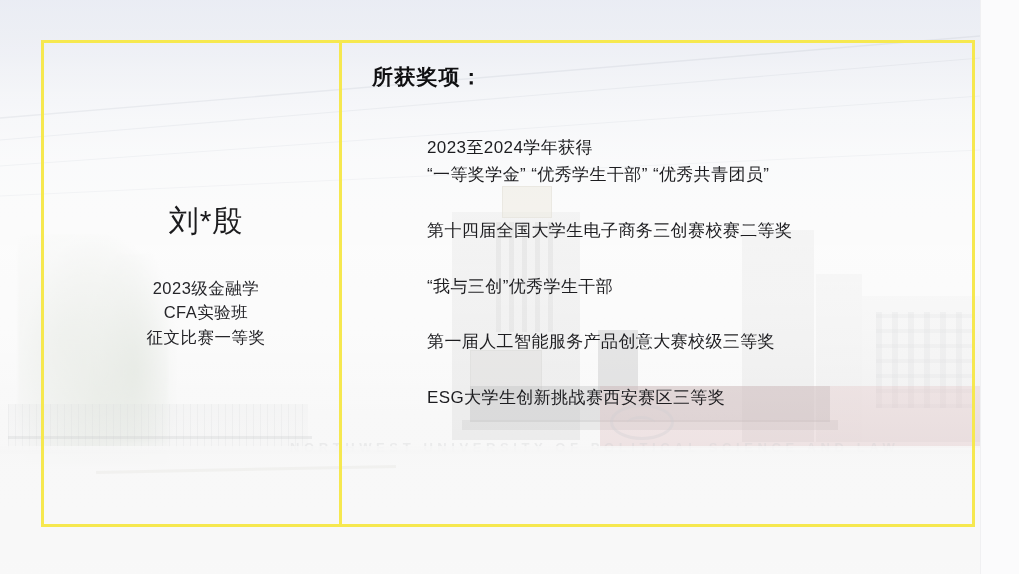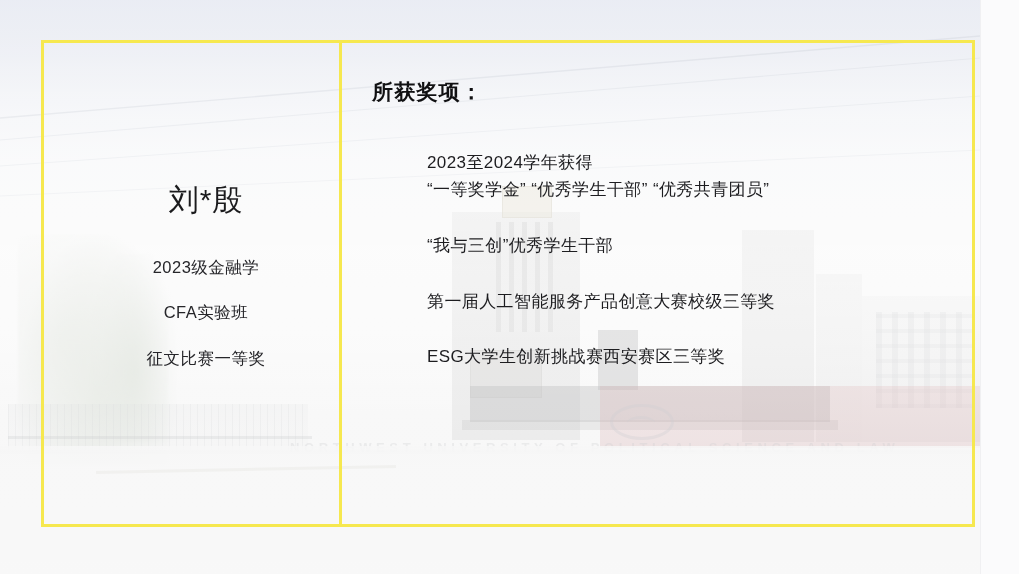--- a/index.html
+++ b/index.html
@@ -333,36 +333,36 @@
     color: #1b1b1d;
     letter-spacing: 1px;
     line-height: 1;
     margin-bottom: 42px;
     white-space: nowrap;
   }
   .identity-lines {
     display: flex;
     flex-direction: column;
     align-items: center;
-    gap: 25px;
+    gap: 4px;
     justify-content: space-between;
   }
   .identity-line {
     font-size: 16.5px;
     color: #26262a;
     line-height: 1.25;
     letter-spacing: .5px;
     white-space: nowrap;
   }
 
   
   .awards-col {
     position: absolute;
     left: 342px;
-    top: 43px;
+    top: 28px;
     width: 633px;
     height: 481px;
     box-sizing: border-box;
     padding: 38px 18px 4px 30px;
   }
   .awards-heading {
     font-size: 21px;
     font-weight: 700;
     color: #101012;
     letter-spacing: 1.2px;
@@ -443,19 +443,20 @@
       <div class="identity-line">CFA实验班</div>
       <div class="identity-line">征文比赛一等奖</div>
     </div>
   </div>
 
   <div class="awards-col">
     <div class="awards-heading">所获奖项：</div>
     <div class="awards-list">
       <div class="award-item">2023至2024学年获得
   “一等奖学金” “优秀学生干部” “优秀共青团员”</div>
+      <div class="award-item">第十四届全国大学生电子商务三创赛校赛二等奖</div>
       <div class="award-item">“我与三创”优秀学生干部</div>
       <div class="award-item">第一届人工智能服务产品创意大赛校级三等奖</div>
       <div class="award-item">ESG大学生创新挑战赛西安赛区三等奖</div>
     </div>
   </div>
 
 </div>
 
 </body></html>

